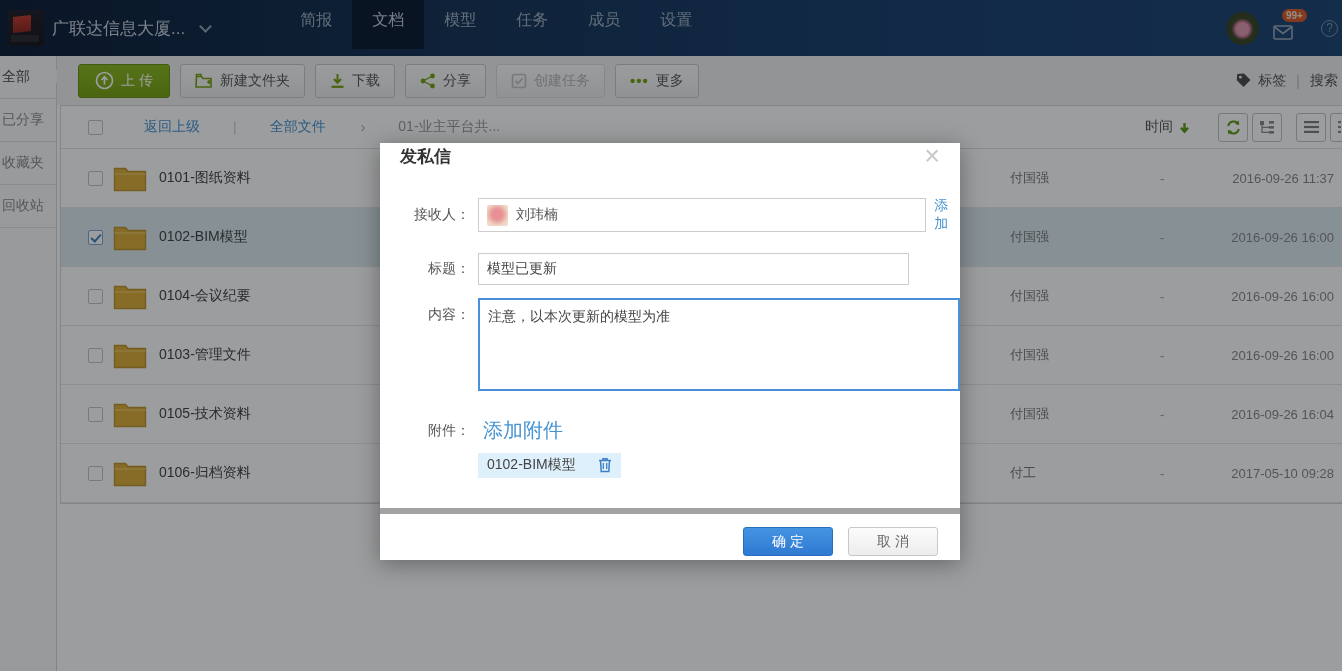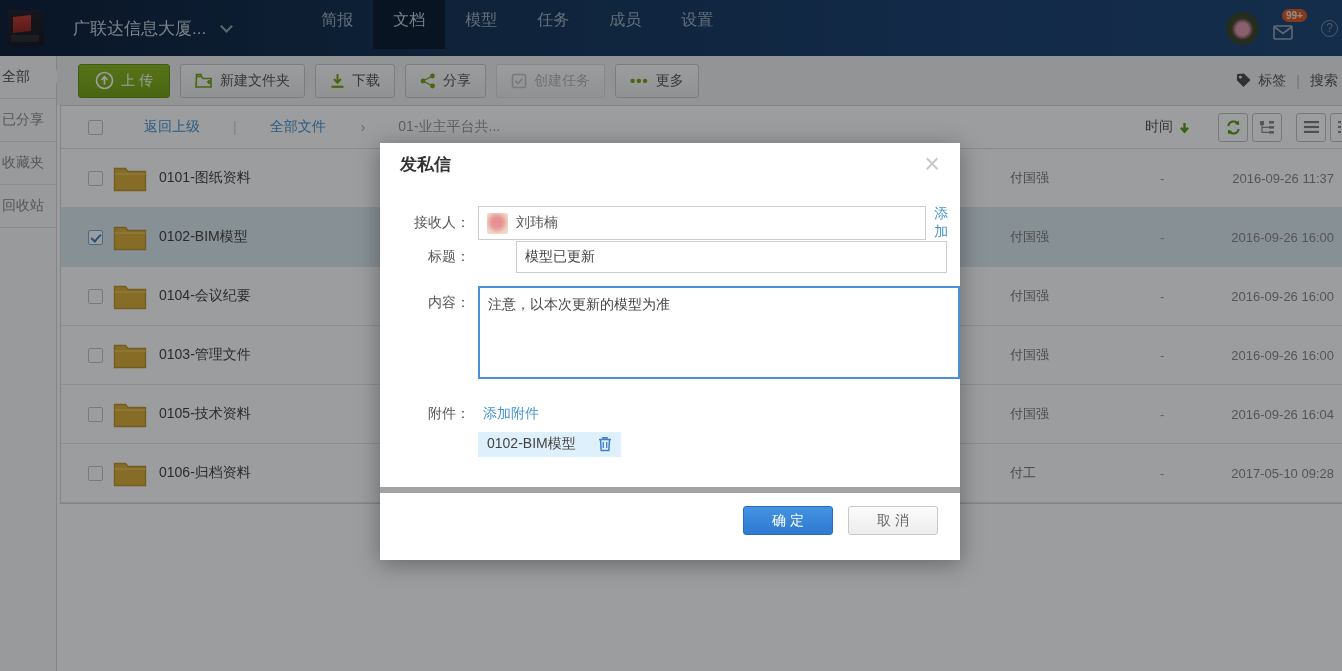--- a/index.html
+++ b/index.html
@@ -8,21 +8,21 @@
 
   
   .navbar { position:absolute; left:0; top:0; width:1342px; height:56px;
     background:linear-gradient(90deg,#0c1e38 0%,#143358 35%,#1a4070 70%,#1c4574 100%);
     display:flex; align-items:center; z-index:1; }
   .proj-thumb { width:36px; height:36px; margin-left:8px; border-radius:3px;
     background:linear-gradient(160deg,#23232d 0%,#15151c 100%); position:relative; overflow:hidden; flex:none; }
   .proj-thumb::before { content:""; position:absolute; left:5px; top:6px; width:18px; height:16px;
     background:linear-gradient(180deg,#c4392f,#8e2721); transform:skewY(-6deg); }
   .proj-thumb::after { content:""; position:absolute; left:3px; bottom:4px; width:28px; height:7px; background:#2a2a33; }
-  .proj-title { color:#c9d3df; font-size:17px; margin-left:29px; white-space:nowrap; }
+  .proj-title { color:#c9d3df; font-size:17px; margin-left:8px; white-space:nowrap; }
   .nav-caret { width:9px; height:9px; border-right:2px solid #97a6b6; border-bottom:2px solid #97a6b6;
     transform:rotate(45deg); margin:-4px 0 0 16px; }
   .nav-tabs { display:flex; height:71px; margin-left:70px; }
   .nav-tab { color:#9fb0c2; font-size:16px; padding:0 20px; height:56px; display:flex; align-items:center; cursor:pointer; }
   .nav-tab.active { background:#0a1c33; color:#c3cedb; }
   .nav-right { margin-left:auto; display:flex; align-items:center; height:56px; }
   .user-avatar { width:33px; height:33px; border-radius:50%;
     background:radial-gradient(circle at 50% 52%, #e099ad 0 26%, #b56d86 34%, #3c4a2b 45%, #2c3a22 100%);
     margin-right:14px; flex:none; }
   .mail-wrap { position:relative; width:26px; height:26px; margin-right:22px; flex:none; }
@@ -84,40 +84,40 @@
   .fowner { width:150px; color:#777; }
   .fsize { width:50px; color:#999; }
   .fdate { width:132px; color:#888; text-align:right; padding-right:8px; }
 
   
   .overlay { position:absolute; inset:0; background:rgba(8,10,12,0.40); z-index:5; }
 
   
   .modal { position:absolute; left:380px; top:143px; width:580px; height:417px; background:#fff; z-index:10;
     box-shadow:0 4px 22px rgba(0,0,0,0.35); }
-  .modal-head { padding:10px 20px 0 20px; display:flex; align-items:flex-start; }
+  .modal-head { padding:2px 20px 0 20px; display:flex; align-items:flex-start; }
   .modal-title { font-size:17px; font-weight:bold; color:#333; }
   .modal-close { margin-left:auto; color:#c9c9c9; font-size:27px; line-height:22px; cursor:pointer; font-weight:300; }
   .mrow { display:flex; align-items:center; padding-left:5px; }
   .mlabel { width:85px; text-align:right; font-size:14px; color:#555; flex:none; }
   .minput-wrap { width:488px; height:34px; border:1px solid #ccc; margin-left:8px; display:flex; align-items:center; padding:0 8px; }
   .recip-avatar { width:21px; height:21px; border-radius:2px; flex:none;
     background:radial-gradient(circle at 48% 45%, #e98f96 0 30%, #e7a9a2 45%, #f2d4c4 70%, #e8e0d2 100%); }
   .recip-name { font-size:14px; color:#555; margin-left:8px; }
   .add-link { color:#4693d2; font-size:14px; margin-left:8px; cursor:pointer; }
   .minput { width:431px; height:32px; border:1px solid #ccc; margin-left:8px; font-size:14px; color:#444;
     padding:0 8px; font-family:inherit; outline:none; }
   .mtextarea { width:505px; height:93px; border:2px solid #4a90d9; margin-left:8px; font-size:14px; color:#444;
     padding:6px 8px; font-family:inherit; resize:none; outline:none; line-height:1.5; }
   .row-recip { margin-top:29px; }
-  .row-subject { margin-top:0;gap:38px; }
+  .row-subject { margin-top:20px; }
   .row-content { margin-top:13px; align-items:flex-start; }
   .row-content .mlabel { margin-top:8px; }
   .row-attach { margin-top:26px; }
-  .attach-link { color:#4693d2; font-size:14px; margin-left:13px; cursor:pointer; }
+  .attach-link { color:#4693d2; font-size:20px; margin-left:13px; cursor:pointer; }
   .attach-chip-row { margin-top:9px; padding-left:98px; }
   .attach-chip { display:inline-flex; align-items:center; background:#def0fb; padding:3px 9px 4px 9px; }
   .attach-chip .aname { font-size:14px; color:#444; }
   .trash-ic { margin-left:22px; display:flex; cursor:pointer; }
   .modal-foot { margin-top:30px; border-top:6px solid #a3a3a3; padding:13px 22px 0 22px; display:flex; justify-content:flex-end; }
   .btn { width:90px; height:29px; border-radius:3px; font-size:14px; display:flex; align-items:center;
     justify-content:center; cursor:pointer; }
   .btn-ok { background:linear-gradient(#4494e2,#2f79d2); border:1px solid #2a6cbd; color:#fff; }
   .btn-cancel { background:linear-gradient(#fcfcfc,#ececec); border:1px solid #c8c8c8; color:#666; margin-left:15px; }
 </style>

